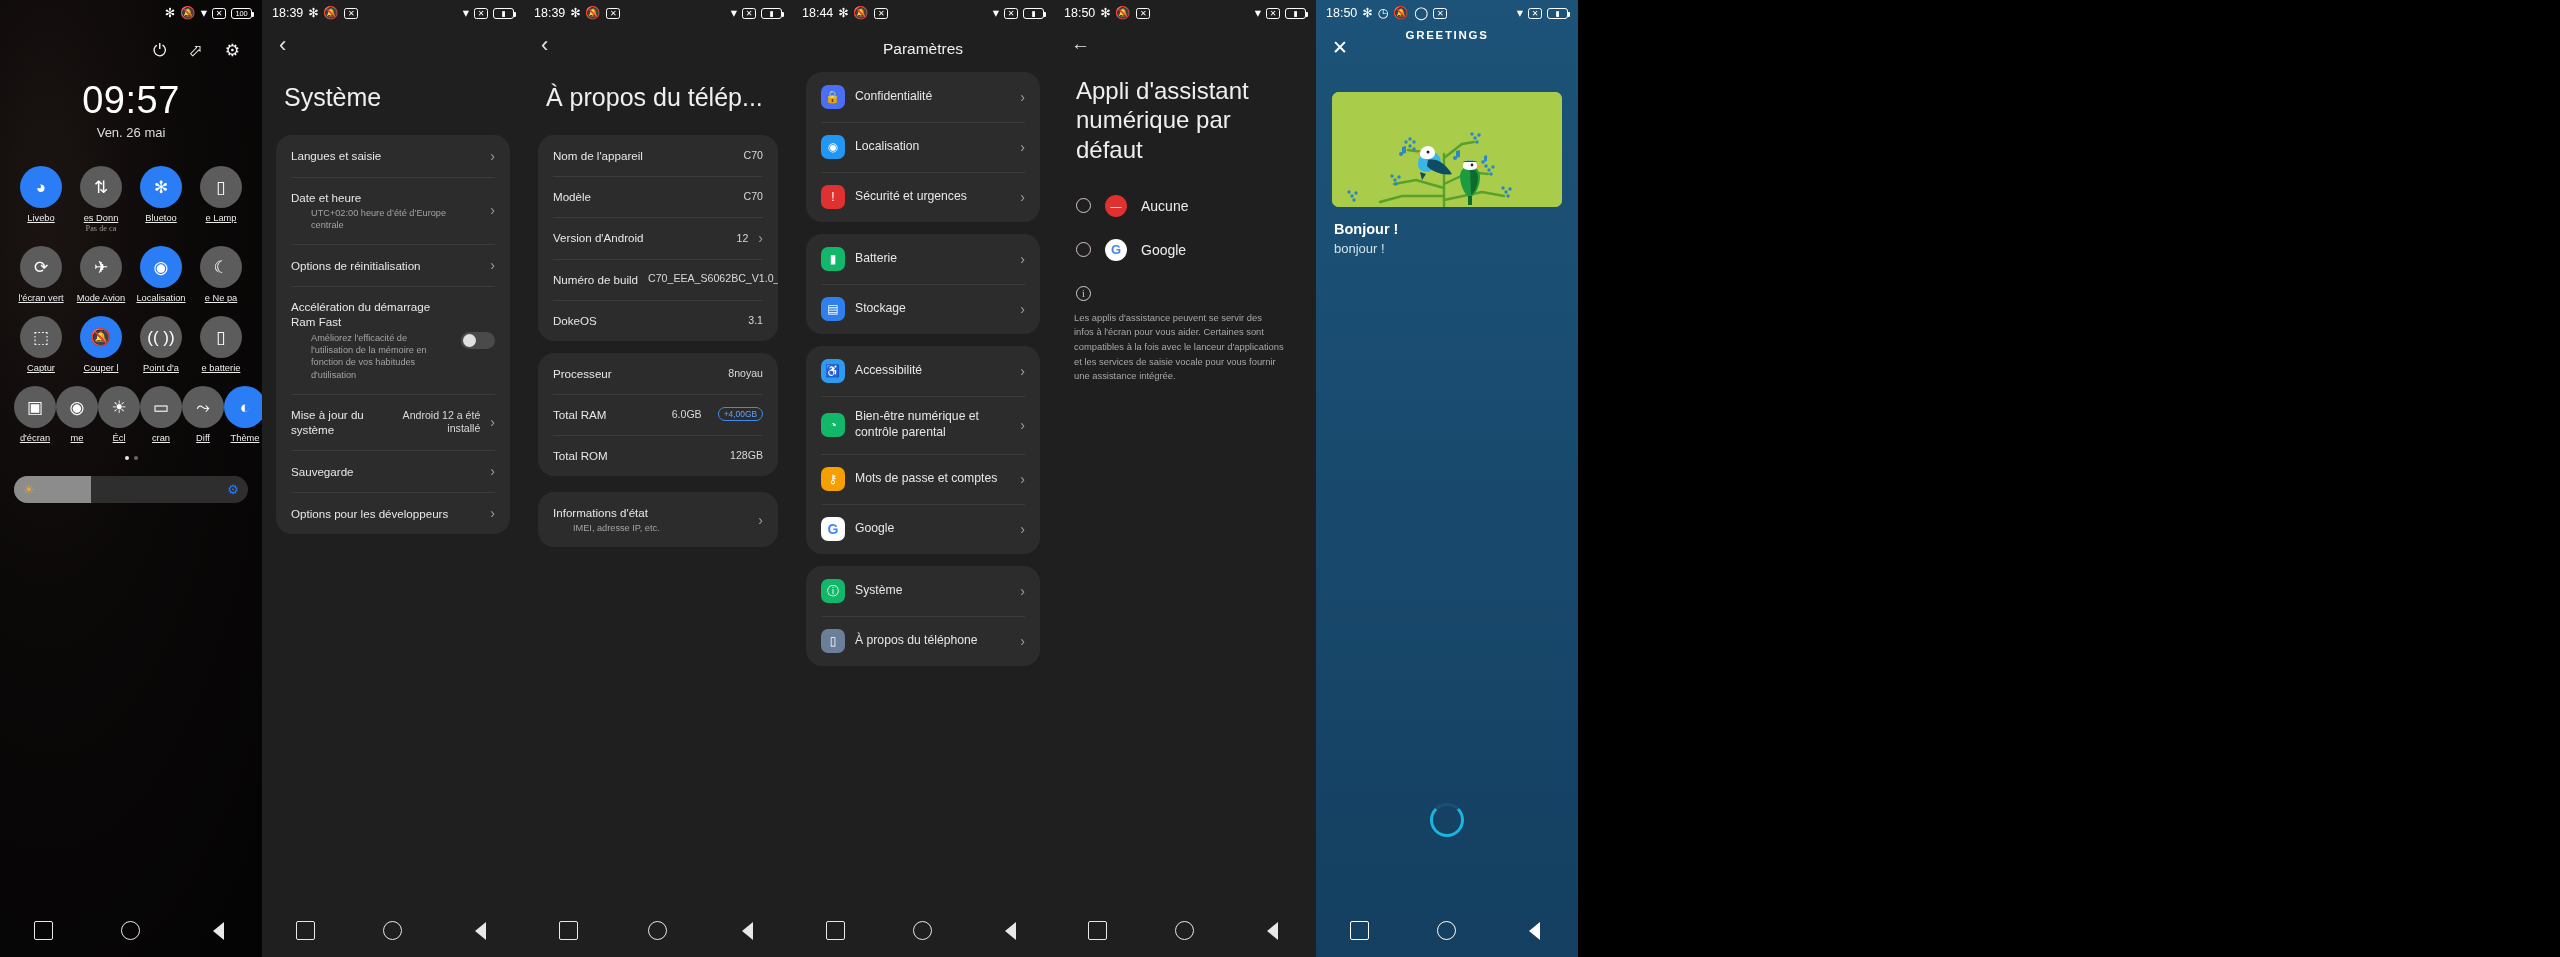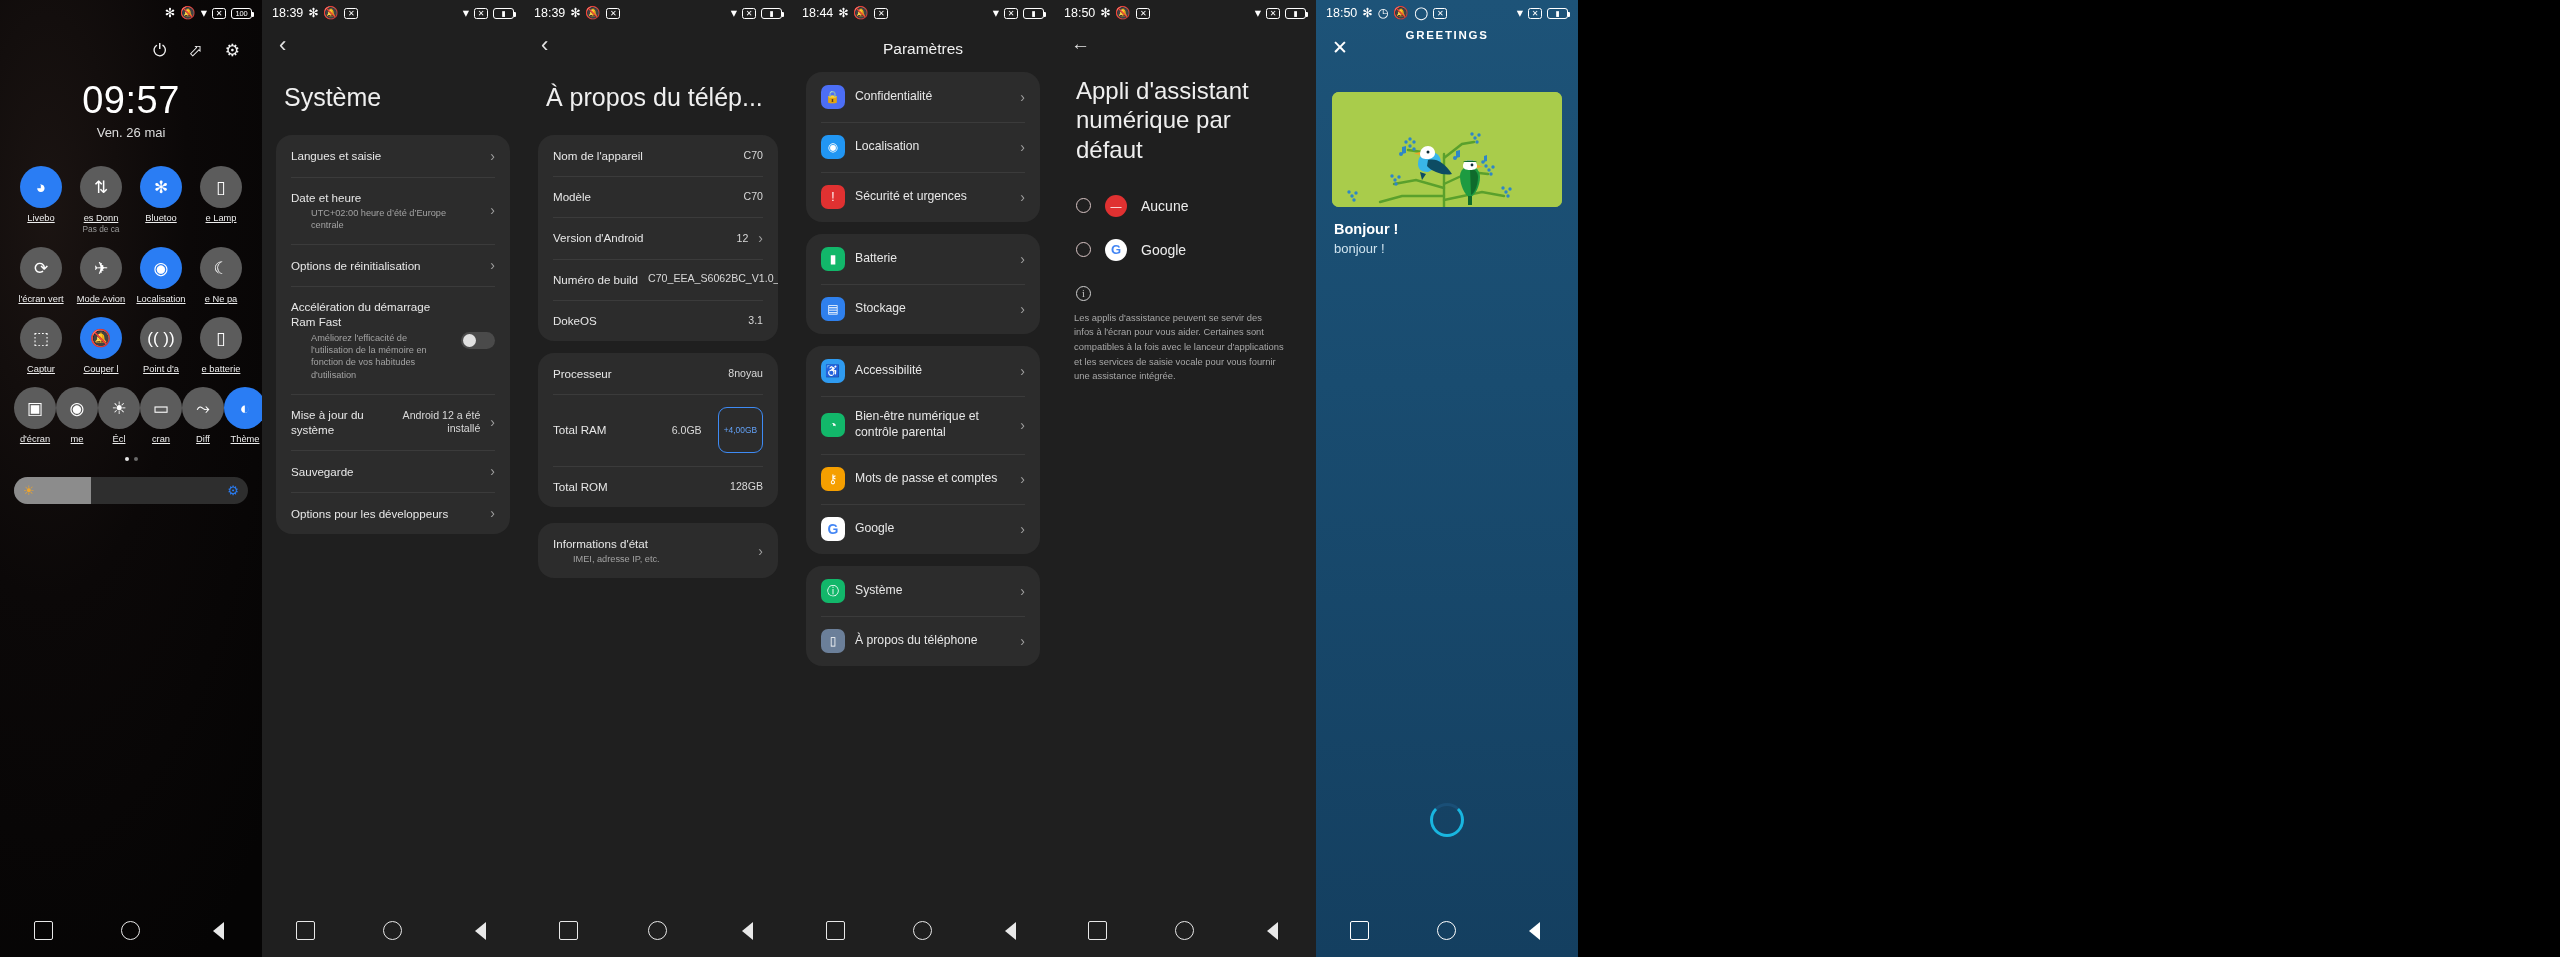--- a/index.html
+++ b/index.html
@@ -74,21 +74,21 @@
     width: 42px; height: 42px; border-radius: 50%;
     background: #5c5c5c; margin: 0 auto;
     display: flex; align-items: center; justify-content: center;
     color: #fff; font-size: 17px; line-height: 1;
   }
   .tile .circ.on { background: #2a7df4; }
   .tile .lbl {
     font-size: 9.3px; color: #eee; margin-top: 5px;
     white-space: nowrap; overflow: hidden; text-overflow: clip; text-decoration: underline;
   }
-  .tile .sub { font-size: 8.3px; color: #9a9a9a; margin-top: 1px; white-space: nowrap; }
+  .tile .sub { font-size: 8.3px; color: #9a9a9a; margin-top: 1px; white-space: nowrap; font-family: Liberation Serif, serif; }
 
   .dots { display: flex; gap: 5px; justify-content: center; margin-top: 10px; }
   .dots i { width: 4px; height: 4px; border-radius: 50%; background: #6a6a6a; display: block; }
   .dots i.act { background: #e6e6e6; }
 
   .brightness {
     margin: 16px 14px 0; height: 27px; border-radius: 14px;
     background: #2e2e2e; position: relative; overflow: hidden;
     display: flex; align-items: center;
   }
@@ -119,21 +119,21 @@
     height: 1px; background: #3b3b3b;
   }
   .row .txt { flex: 1 1 auto; min-width: 0; }
   .row .t1 { font-size: 11.6px; color: #e7e7e7; line-height: 1.3; }
   .row .t2 { font-size: 9.2px; color: #a3a3a3; line-height: 1.35; margin-top: 2px; padding-left: 20px; }
   .row .val { font-size: 10.6px; color: #d8d8d8; flex: 0 0 auto; text-align: right; }
   .row .val.wrap { max-width: 128px; white-space: normal; line-height: 1.3; }
   .chev { font-size: 14px; color: #9e9e9e; flex: 0 0 auto; font-weight: 300; }
   .badge {
     display: inline-block; border: 1px solid #3e8bf5; color: #63a2f7;
-    border-radius: 9px; font-size: 8.4px; padding: 17px 5px; margin-left: 6px;
+    border-radius: 9px; font-size: 8.4px; padding: 1px 5px; margin-left: 6px;
     vertical-align: middle;
   }
   .switch {
     width: 34px; height: 17px; border-radius: 10px; background: #4a4a4a;
     position: relative; flex: 0 0 auto;
   }
   .switch::after {
     content: ""; position: absolute; left: 2px; top: 2px;
     width: 13px; height: 13px; border-radius: 50%; background: #e0e0e0;
   }

